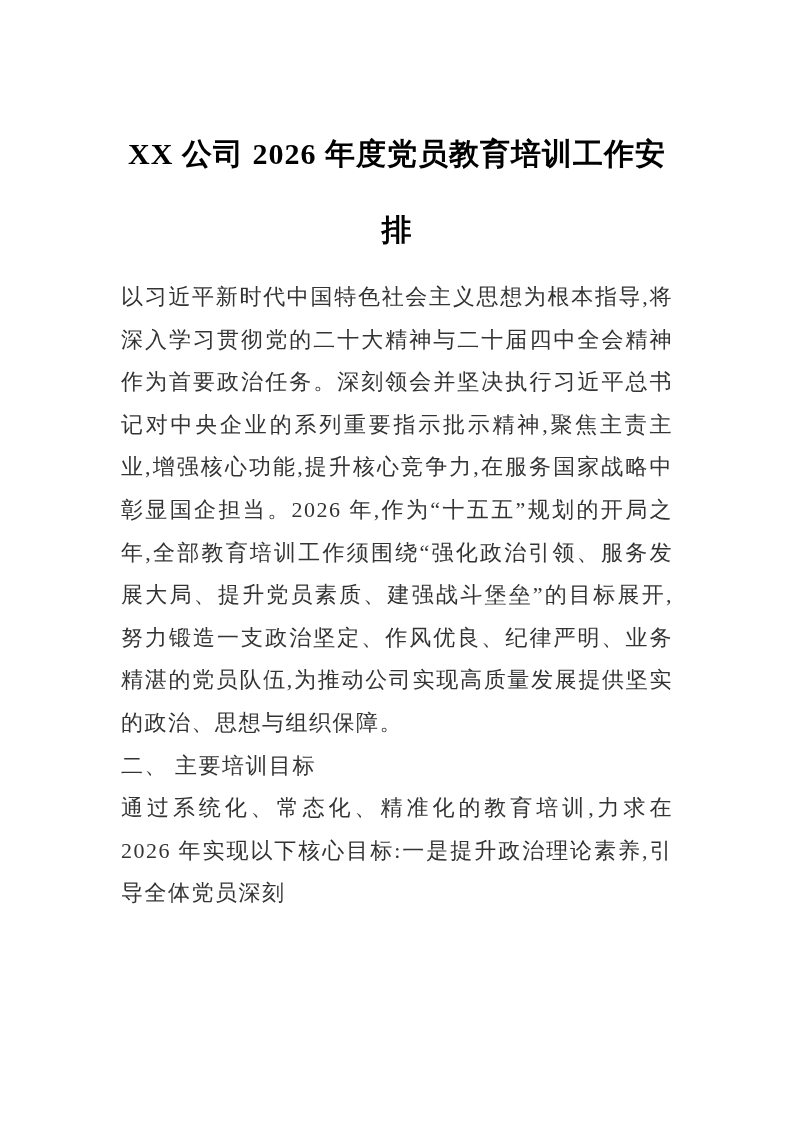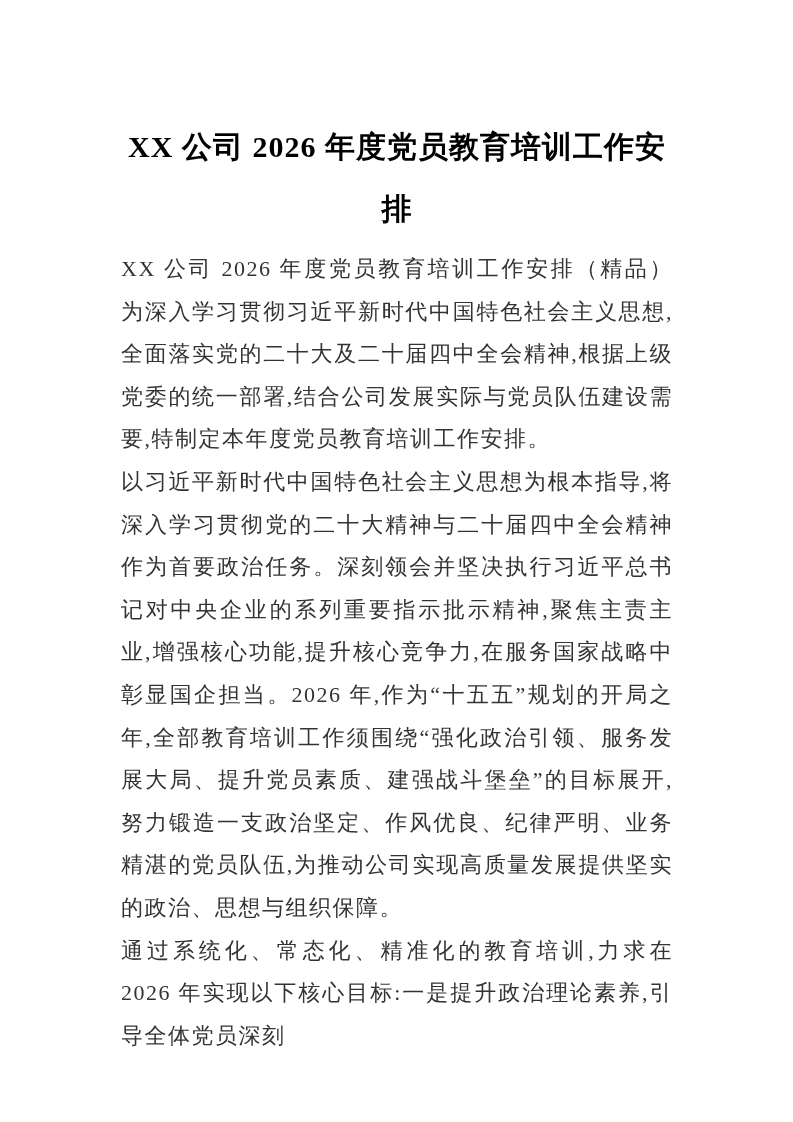--- a/index.html
+++ b/index.html
@@ -16,21 +16,21 @@
     box-sizing: border-box;
     padding: 116px 120px 0 121px;
     overflow: hidden;
     font-family: "Liberation Serif", "DejaVu Serif", serif;
   }
   .doc-title {
     text-align: center;
     font-weight: bold;
     color: #000000;
     font-size: 30px;
-    line-height: 62px;
+    line-height: 76px;
     letter-spacing: 1px;
     margin-bottom: 8px;
   }
   .doc-body {
     color: #333333;
     font-size: 22px;
     line-height: 42.6px;
     letter-spacing: 1.5px;
     text-align: justify;
   }
@@ -40,17 +40,17 @@
   }
 </style>
 </head>
 <body>
 
 <div class="page">
   <div class="doc-title">
     <div>XX 公司 2026 年度党员教育培训工作安排</div>
   </div>
   <div class="doc-body">
-    <p>XX 公司 2026 年度党员教育培训工作安排（精品）为深入学习贯彻习近平新时代中国特色社会主义思想,全面落实党的二十大及二十届四中全会精神,根据上级党委的统一部署,结合公司发展实际与党员队伍建设需要,特制定本年度党员教育培训工作安排。</p>
     <p>以习近平新时代中国特色社会主义思想为根本指导,将深入学习贯彻党的二十大精神与二十届四中全会精神作为首要政治任务。深刻领会并坚决执行习近平总书记对中央企业的系列重要指示批示精神,聚焦主责主业,增强核心功能,提升核心竞争力,在服务国家战略中彰显国企担当。2026 年,作为“十五五”规划的开局之年,全部教育培训工作须围绕“强化政治引领、服务发展大局、提升党员素质、建强战斗堡垒”的目标展开,努力锻造一支政治坚定、作风优良、纪律严明、业务精湛的党员队伍,为推动公司实现高质量发展提供坚实的政治、思想与组织保障。</p>
+    <p>二、 主要培训目标</p>
     <p>通过系统化、常态化、精准化的教育培训,力求在 2026 年实现以下核心目标:一是提升政治理论素养,引导全体党员深刻</p>
   </div>
 </div>
 
 </body></html>

